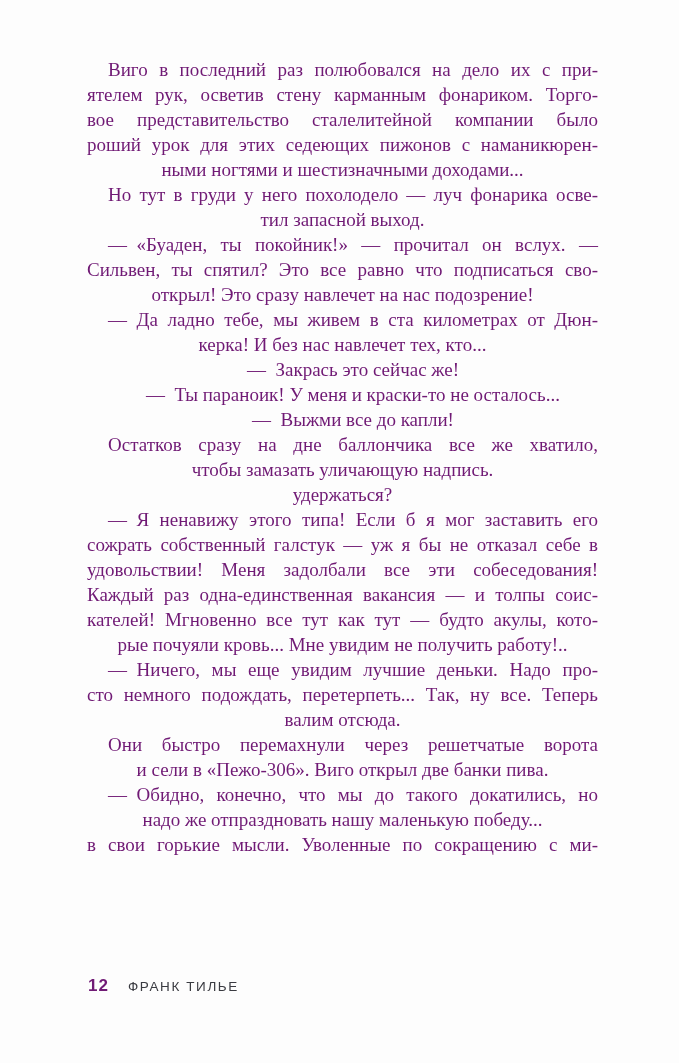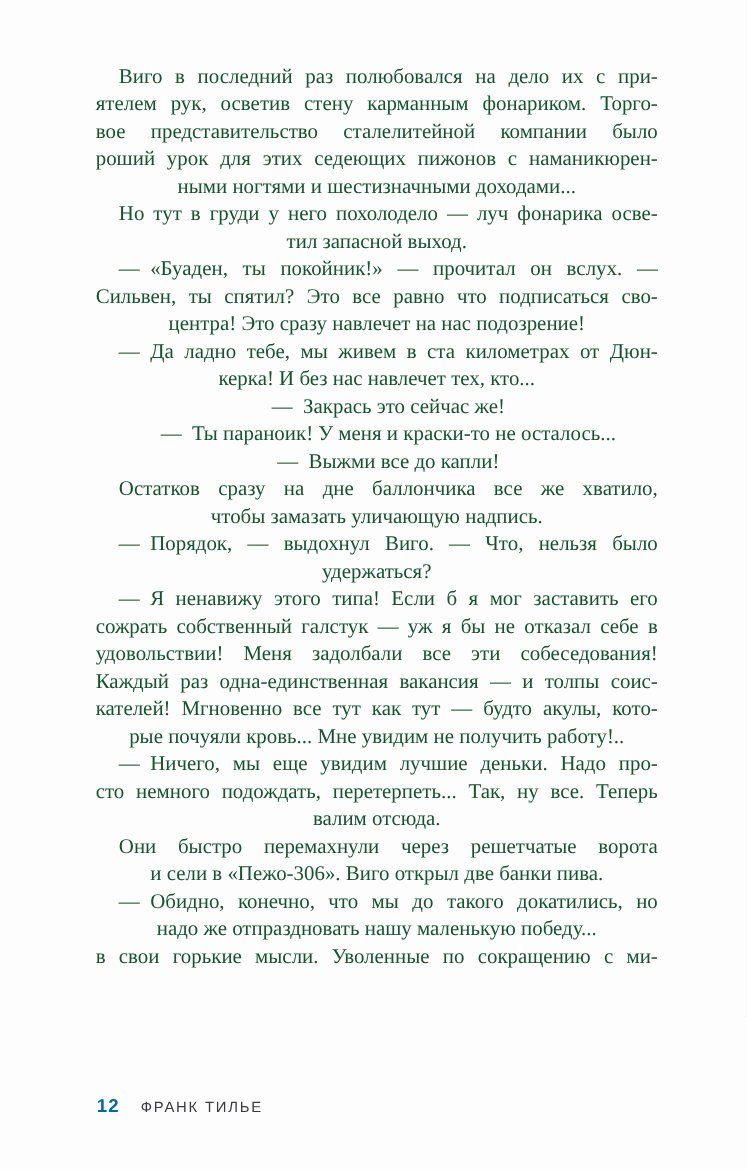--- a/index.html
+++ b/index.html
@@ -14,21 +14,21 @@
     margin: 0 auto;
     background: #fdfdfd;
     overflow: hidden;
     font-family: "Liberation Serif", "DejaVu Serif", serif;
   }
   .text-body {
     position: absolute;
     left: 87px;
     top: 57px;
     width: 511px;
-    color: #14532d;
+    color: #701a75;
     font-size: 19px;
     line-height: 25px;
   }
   .para {
     margin: 0;
   }
   .line {
     text-align: center;
     white-space: normal;
     hyphens: none;
@@ -47,22 +47,21 @@
     display: flex;
     align-items: baseline;
     gap: 19px;
     font-family: "Liberation Sans", "DejaVu Sans", sans-serif;
     color: #34353b;
   }
   .page-number {
     font-size: 17px;
     font-weight: 700;
     letter-spacing: 1px;
-    color: #0369a1;
-    margin-top: 20px;
+    color: #701a75;
   }
   .running-title {
     font-size: 13.5px;
     font-weight: 400;
     letter-spacing: 1.6px;
     color: #3a3b41;
   }
 </style>
 </head>
 <body>
@@ -78,41 +77,40 @@
         <div class="line just">роший урок для этих седеющих пижонов с наманикюрен-</div>
         <div class="line">ными ногтями и шестизначными доходами...</div>
       </div>
       <div class="para">
         <div class="line first just">Но тут в груди у него похолодело — луч фонарика осве-</div>
         <div class="line">тил запасной выход.</div>
       </div>
       <div class="para">
         <div class="line first just">— «Буаден, ты покойник!» — прочитал он вслух. —</div>
         <div class="line just">Сильвен, ты спятил? Это все равно что подписаться сво-</div>
-        <div class="line">центра! Это сразу навлечет на нас подозрение!</div>
+        <div class="line">открыл! Это сразу навлечет на нас подозрение!</div>
       </div>
       <div class="para">
         <div class="line first just">— Да ладно тебе, мы живем в ста километрах от Дюн-</div>
         <div class="line">керка! И без нас навлечет тех, кто...</div>
       </div>
       <div class="para">
         <div class="line first">— Закрась это сейчас же!</div>
       </div>
       <div class="para">
         <div class="line first">— Ты параноик! У меня и краски-то не осталось...</div>
       </div>
       <div class="para">
         <div class="line first">— Выжми все до капли!</div>
       </div>
       <div class="para">
         <div class="line first just">Остатков сразу на дне баллончика все же хватило,</div>
         <div class="line">чтобы замазать уличающую надпись.</div>
       </div>
       <div class="para">
-        <div class="line first just">— Порядок, — выдохнул Виго. — Что, нельзя было</div>
         <div class="line">удержаться?</div>
       </div>
       <div class="para">
         <div class="line first just">— Я ненавижу этого типа! Если б я мог заставить его</div>
         <div class="line just">сожрать собственный галстук — уж я бы не отказал себе в</div>
         <div class="line just">удовольствии! Меня задолбали все эти собеседования!</div>
         <div class="line just">Каждый раз одна-единственная вакансия — и толпы соис-</div>
         <div class="line just">кателей! Мгновенно все тут как тут — будто акулы, кото-</div>
         <div class="line">рые почуяли кровь... Мне увидим не получить работу!..</div>
       </div>

